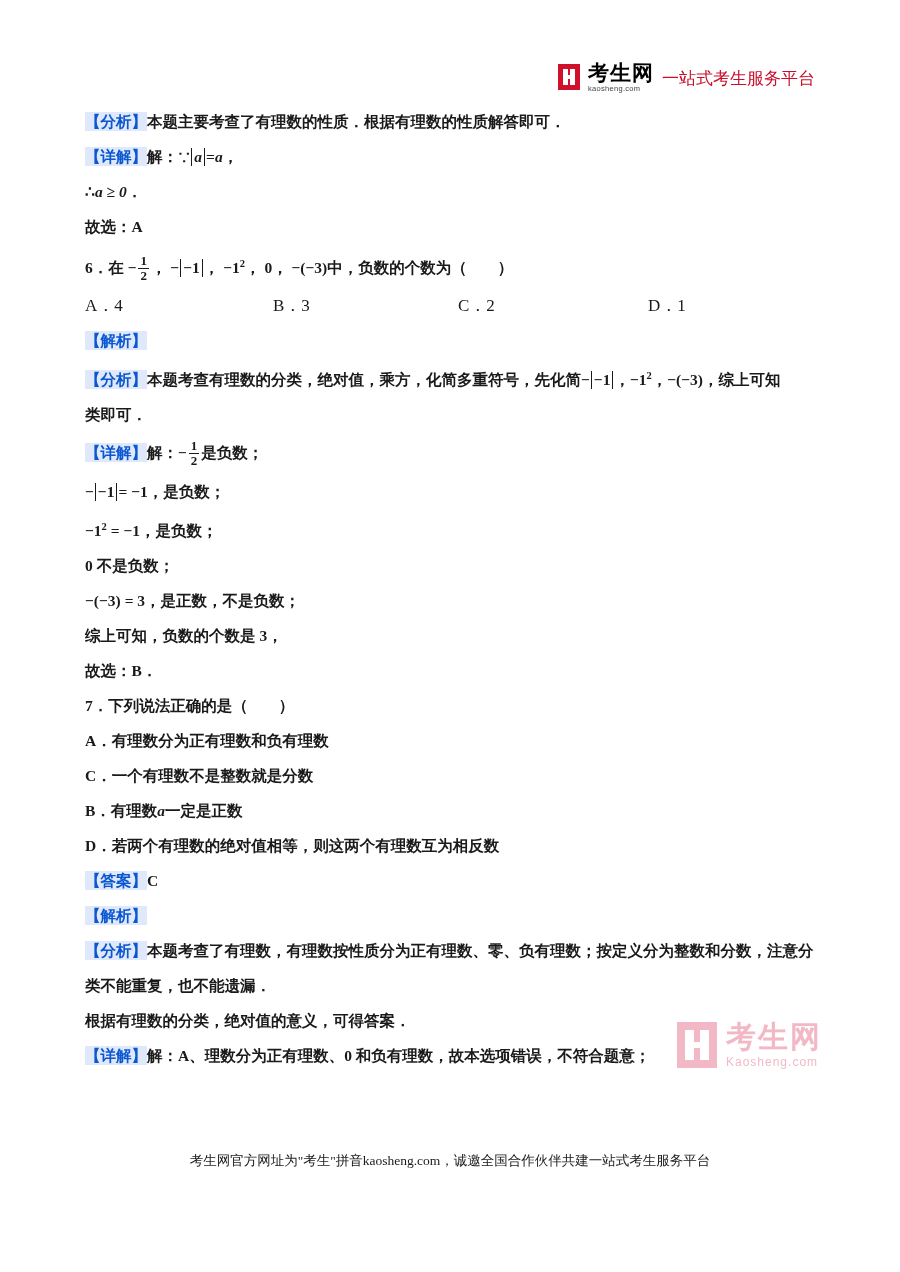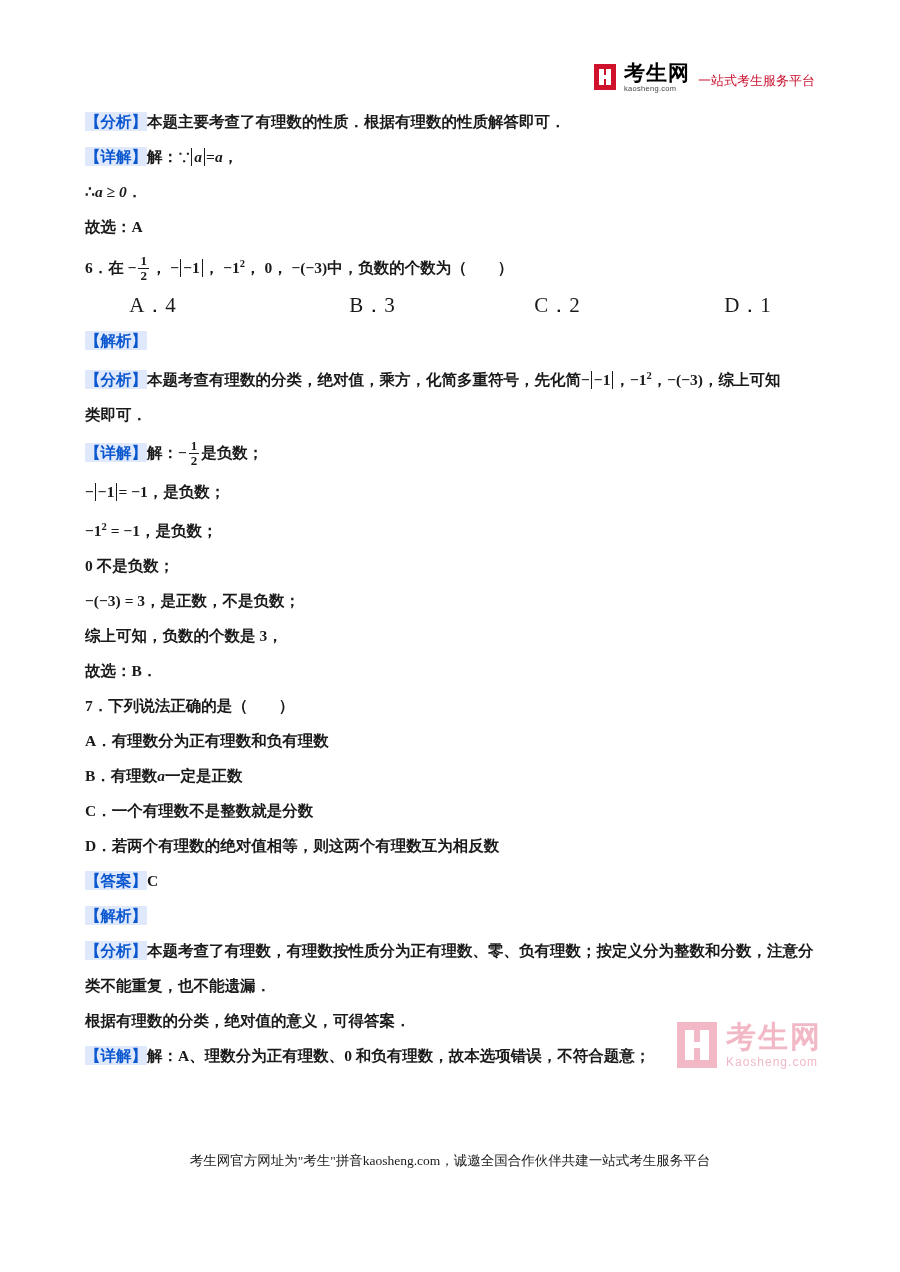--- a/index.html
+++ b/index.html
@@ -72,21 +72,21 @@
   }
   .logo-en {
     font-family: "Liberation Sans", sans-serif;
     font-size: 7.5px;
     color: #444444;
     letter-spacing: 0.3px;
     margin-top: 2px;
   }
   .logo-slogan {
     font-family: "Liberation Sans", sans-serif;
-    font-size: 13px;
+    font-size: 17px;
     color: #c8102e;
     align-self: flex-end;
     padding-bottom: 3px;
   }
 
   
   .content {
     padding-top: 104px;
   }
   p.wrapline {
@@ -122,27 +122,26 @@
   }
   .frac .num { display: block; padding: 0 2px; }
   .frac .den { display: block; border-top: 1px solid #1a1a1a; padding: 0 2px; }
   sup.exp {
     font-size: 10.5px;
     vertical-align: super;
   }
 
   .opts {
     display: flex;
-    font-size: 21px;
+    font-size: 17px;
     line-height: 35px;
-    justify-content: center;
   }
   .opts span { display: inline-block; }
   .opt-a { width: 188px; }
-  .opt-b { width: 185px; margin-left: 32px; }
+  .opt-b { width: 185px; }
   .opt-c { width: 190px; font-family: Liberation Serif, serif; }
 
   
   .footer-note {
     position: absolute;
     left: 0;
     right: 0;
     top: 1152px;
     text-align: center;
     font-size: 13.5px;
@@ -268,24 +267,24 @@
       <span class="upr">−(−3)</span> <span>= 3</span><span>，是正数，不是负数；</span>
     </p>
 
     <p class="wrapline">综上可知，负数的个数是 3，</p>
     <p class="wrapline">故选：B．</p>
 
     <p class="wrapline">
       <span>7．</span><span>下列说法正确的是（　　）</span>
     </p>
     <p class="wrapline">A．有理数分为正有理数和负有理数</p>
+    <p class="wrapline">C．一个有理数不是整数就是分数</p>
     <p class="wrapline">
       <span>B．有理数</span><span class="mi">a</span><span>一定是正数</span>
     </p>
-    <p class="wrapline">C．一个有理数不是整数就是分数</p>
     <p class="wrapline">D．若两个有理数的绝对值相等，则这两个有理数互为相反数</p>
 
     <p class="wrapline">
       <span class="tagbox">【答案】</span><span>C</span>
     </p>
     <p class="wrapline">
       <span class="tagbox">【解析】</span>
     </p>
     <p class="wrapline">
       <span class="tagbox">【分析】</span><span>本题考查了有理数，有理数按性质分为正有理数、零、负有理数；按定义分为整数和分数，注意分</span>

